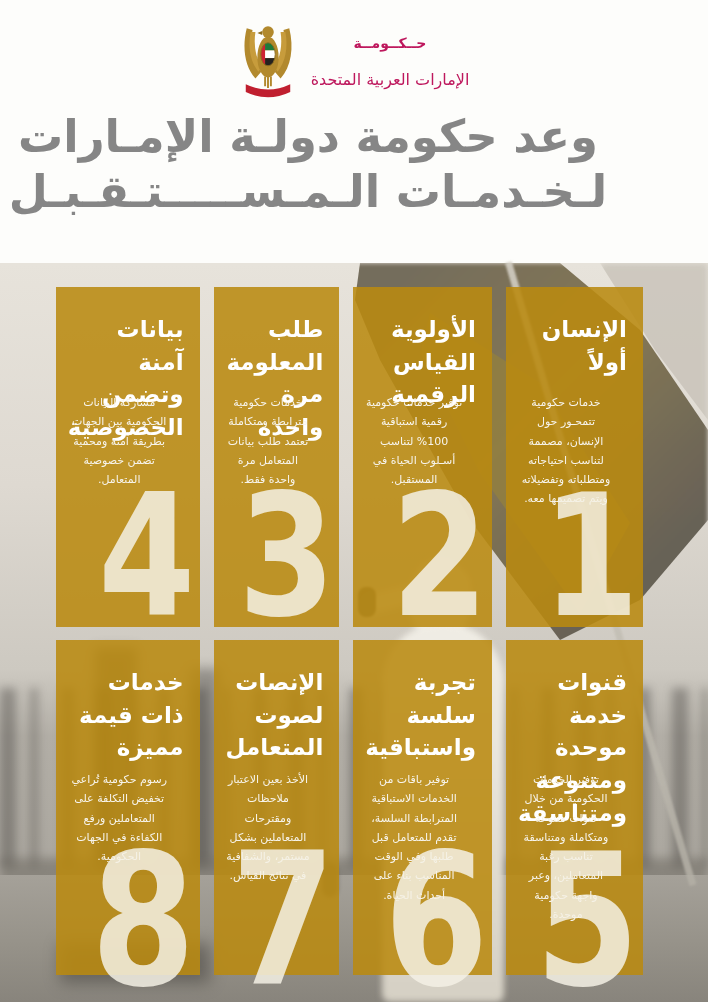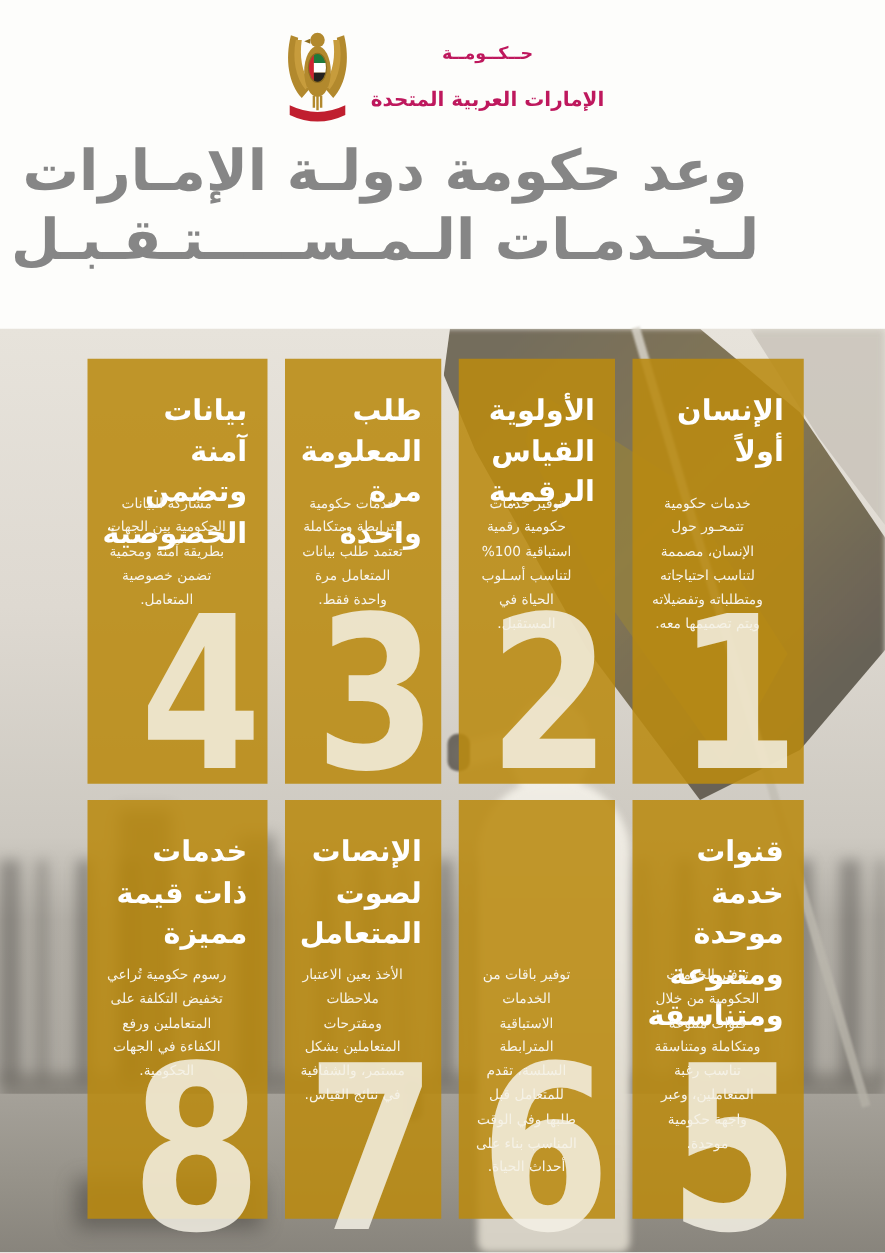--- a/index.html
+++ b/index.html
@@ -5,21 +5,21 @@
   html,body{margin:0;padding:0;background:#ffffff;}
   .poster{
     position:relative;width:708px;height:1002px;overflow:hidden;
     background:#fdfdfb;font-family:"DejaVu Sans",sans-serif;direction:rtl;
   }
   
   .logo{position:absolute;top:22px;left:0;width:708px;display:flex;direction:ltr;
         justify-content:center;align-items:center;gap:14px;}
   .gov-text{text-align:center;color:#be185d;direction:rtl;}
   .gov-l1{font-size:14px;font-weight:bold;letter-spacing:1px;}
-  .gov-l2{font-size:16px;font-weight:bold;margin-top:19px;text-align:center;}
+  .gov-l2{font-size:16px;font-weight:normal;margin-top:19px;text-align:center;}
   .title{position:absolute;top:110px;left:0;width:616px;text-align:center;
          color:#868686;font-weight:bold;font-size:45px;line-height:1.22;white-space:pre-line;}
   
   .photo{position:absolute;top:263px;left:0;width:708px;height:739px;
          background:linear-gradient(180deg,#e7e3db 0%,#ded9d1 30%,#cdc9c1 55%,#b2aea6 64%,#a4a098 100%);}
   .photo *{position:absolute;}
   .flag-light{left:600px;top:0;width:108px;height:170px;background:#c9c4ba;opacity:.85;filter:blur(3px);
       clip-path:polygon(0 0,108px 0,108px 157px,55px 87px);}
   .skyline{left:0;top:425px;width:708px;height:180px;opacity:.4;filter:blur(5px);
       background:repeating-linear-gradient(90deg,#45423e 0 16px,transparent 16px 30px,#55524c 30px 38px,transparent 38px 62px,#3a3834 62px 74px,transparent 74px 96px);}
@@ -151,20 +151,22 @@
     </div>
     <div class="card row2">
       <h3>قنوات خدمة
 موحدة
 ومتنوعة
 ومتناسقة</h3>
       <div class="cbody">توفير الخدمات الحكومية من خلال قنوات متنوعة ومتكاملة ومتناسقة تناسب رغبة المتعاملين، وعبر واجهة حكومية موحدة.</div>
       <div class="num">5</div>
     </div>
     <div class="card row2">
+      <h3>تجربة سلسة
+واستباقية</h3>
       <div class="cbody">توفير باقات من الخدمات الاستباقية المترابطة السلسة، تقدم للمتعامل قبل طلبها وفي الوقت المناسب بناء على أحداث الحياة.</div>
       <div class="num">6</div>
     </div>
     <div class="card row2">
       <h3>الإنصات
 لصوت
 المتعامل</h3>
       <div class="cbody">الأخذ بعين الاعتبار ملاحظات ومقترحات المتعاملين بشكل مستمر، والشفافية في نتائج القياس.</div>
       <div class="num">7</div>
     </div>

